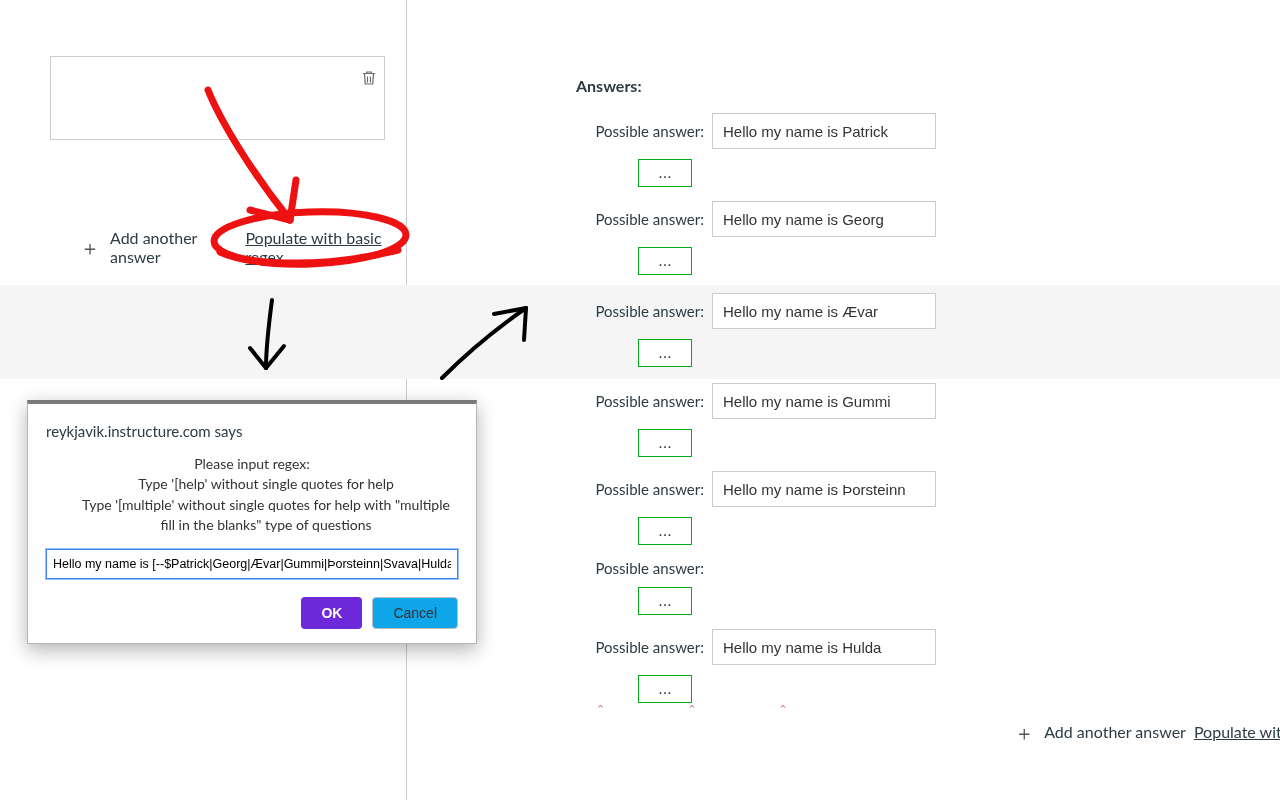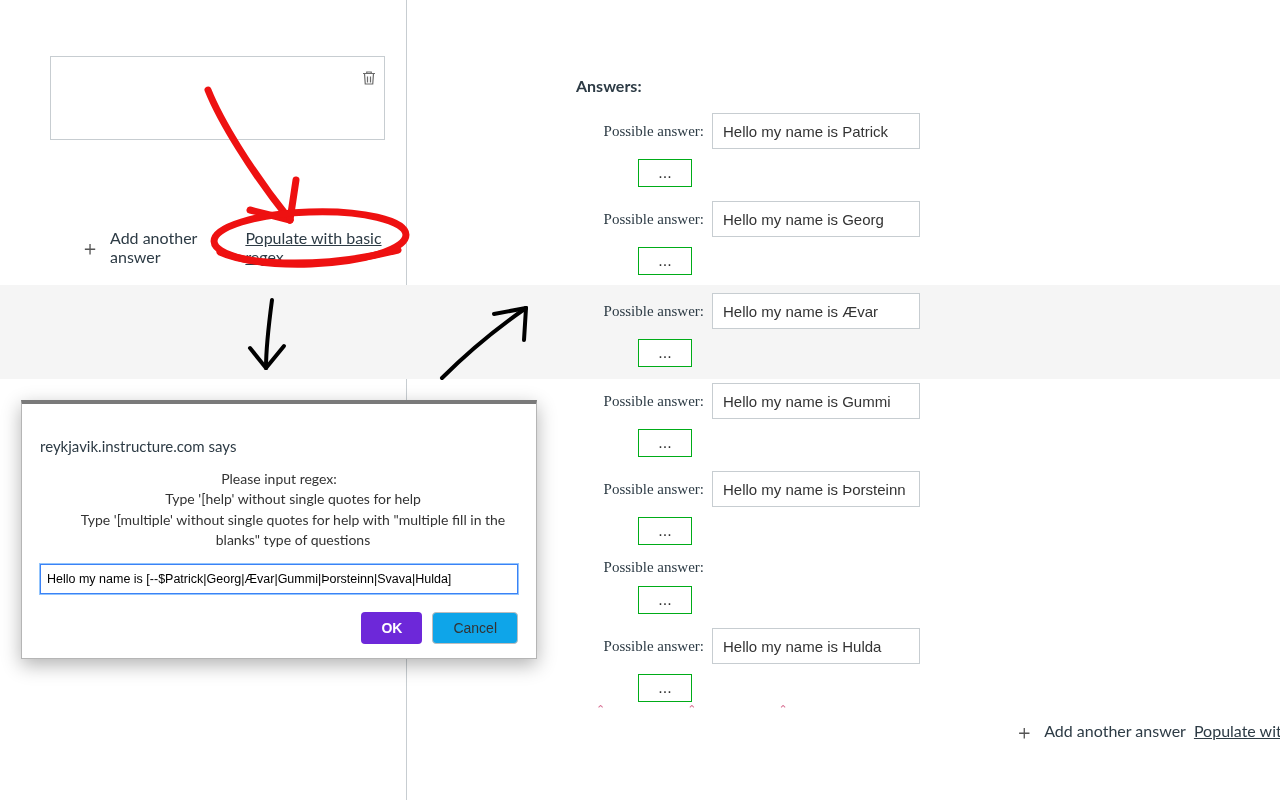--- a/index.html
+++ b/index.html
@@ -47,23 +47,23 @@
   .right-col {
     position: absolute;
     left: 576px; top: 76px;
     width: 704px;
   }
   .answers-title { font-weight: 700; font-size: 16px; margin-bottom: 14px; }
   .answer-row {
     display: flex; align-items: center; gap: 8px;
     padding: 4px 0;
   }
-  .answer-label { width: 128px; text-align: right; font-size: 15px; font-family: Liberation Serif, serif; }
+  .answer-label { width: 128px; text-align: right; font-size: 15px; }
   .answer-input {
-    width: 208px; height: 36px;
+    width: 224px; height: 36px;
     border: 1px solid #c7cdd1;
     padding: 17px 10px;
     font-size: 15px;
     color:#333;
   }
   .ellipsis-row {
     padding-left: 62px;
     margin: 6px 0 10px 0;
   }
   .ellipsis-btn {
@@ -96,27 +96,27 @@
     position: absolute;
     left: 596px; top: 702px;
     display: flex; gap: 82px;
     color: #d87093; font-size: 11px;
     user-select: none;
   }
 
   
   .dialog {
     position: absolute;
-    left: 21px; top: 400px;
-    width: 516px;
+    left: 27px; top: 400px;
+    width: 450px;
     background: #fff;
     border: 1px solid #b5b5b5;
     border-top: 4px solid #7a7a7a;
     box-shadow: 0 6px 18px rgba(0,0,0,.3);
-    padding: 33px 18px 14px 18px;
+    padding: 18px 18px 14px 18px;
   }
   .dialog-title { font-size: 15px; margin-bottom: 14px; }
   .dialog-body { font-size: 14px; line-height: 1.45; color:#333;text-align:center; }
   .dialog-body .indent { margin-left: 28px; }
   .dialog-input {
     width: 100%; height: 30px;
     margin-top: 14px;
     border: 1px solid #3b82f6;
     outline: 1px solid #93c5fd;
     padding: 0 6px;

